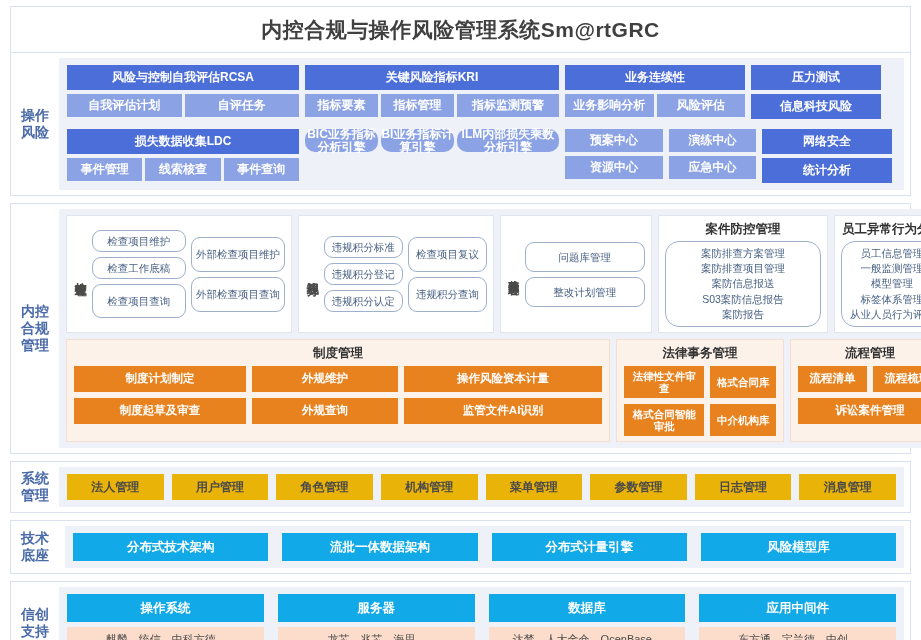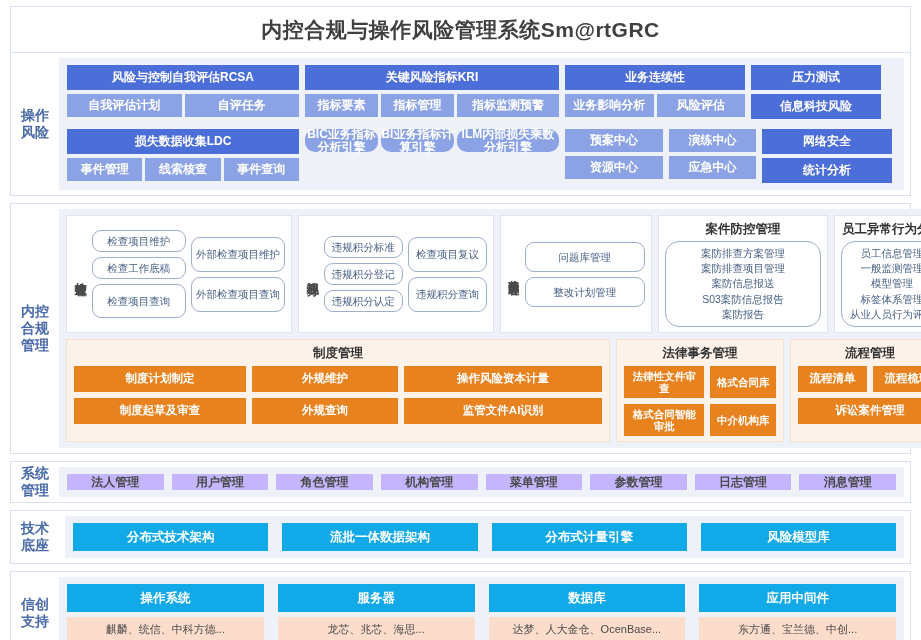--- a/index.html
+++ b/index.html
@@ -102,22 +102,22 @@
     background:#e8821e; color:#ffffff; font-size:11.5px; font-weight:bold;
     display:flex; align-items:center; justify-content:center;
     text-align:center; line-height:1.15; height:26px; padding:0 4px;
   }
   .bx-or.two { height:32px; font-size:10.5px; }
 
   
   .flat-row { display:flex; gap:8px; background:#eef1f8; padding:7px 8px; }
   .flat-row > div { flex:1; }
   .bx-peach {
-    background:#c4b5fd; color:#4a4a4a; font-size:12px; font-weight:bold;
-    display:flex; align-items:center; justify-content:center; height:16px;
+    background:#eab308; color:#4a4a4a; font-size:12px; font-weight:bold;
+    display:flex; align-items:center; justify-content:center; height:26px;
   }
   .bx-cyan {
     background:#12a9e8; color:#ffffff; font-size:12.5px; font-weight:bold;
     display:flex; align-items:center; justify-content:center; height:28px;
   }
   .xc-col { display:flex; flex-direction:column; gap:5px; }
   .bx-peach-desc {
     background:#fcddcb; color:#4a4a4a; font-size:11px;
     display:flex; align-items:center; justify-content:center; height:25px;
   }

